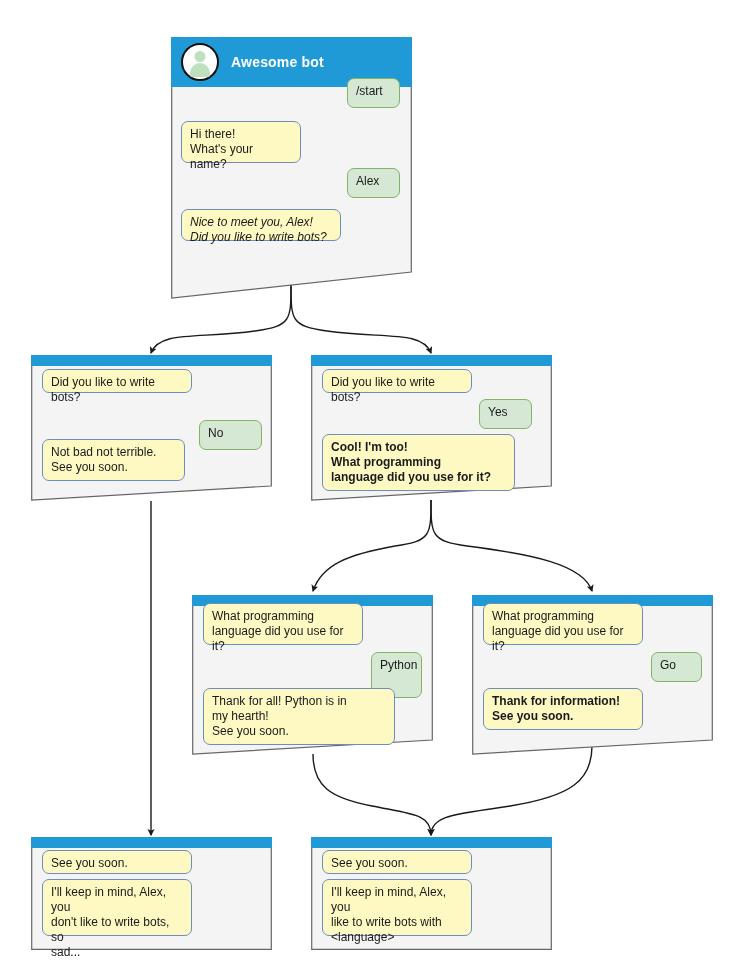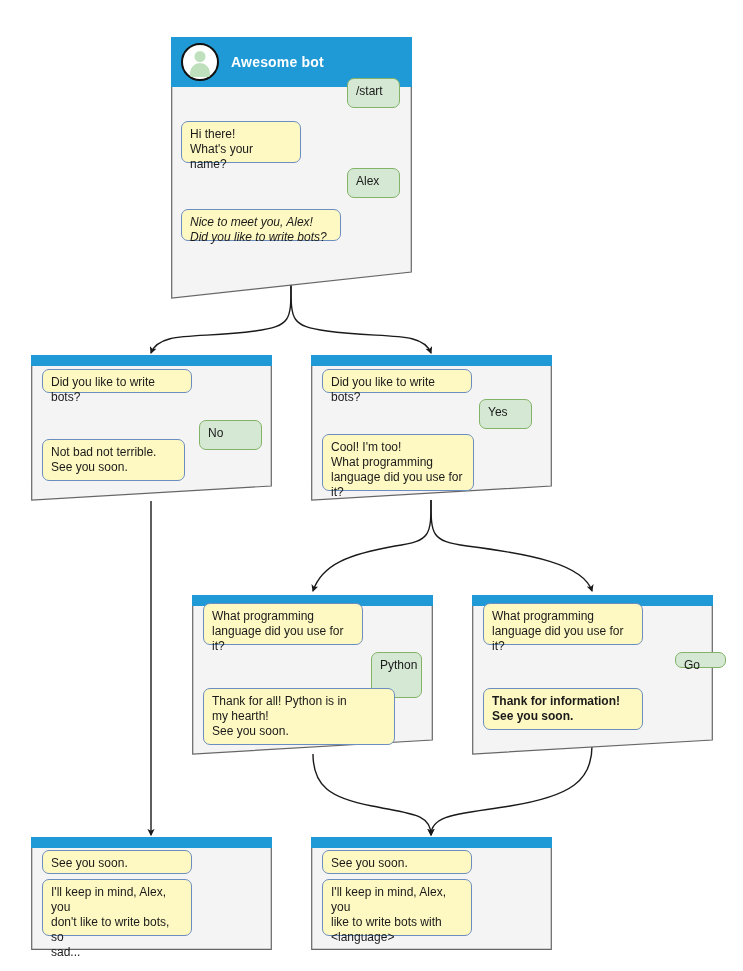--- a/index.html
+++ b/index.html
@@ -142,21 +142,21 @@
 
   <div class="node" style="left:311px;top:347px;width:241px;height:146px;">
     <svg class="shape" viewBox="0 0 241 146" preserveAspectRatio="none">
       <path d="M 0.7 0.7 L 240.3 0.7 L 240.3 131 L 0.7 145 Z" fill="#f4f4f4" stroke="#666666" stroke-width="1.2"></path>
     </svg>
     <div class="content">
       <div class="hdr-bar" style="height:11px;"></div>
       <div class="msgs">
         <div class="bubble bot" style="left:11px;top:14px;width:150px;height:24px;">Did you like to write bots?</div>
         <div class="bubble user" style="left:168px;top:44px;width:53px;height:30px;">Yes</div>
-        <div class="bubble bot" style="left:11px;top:79px;width:152px;height:57px;">Cool! I'm too!
+        <div class="bubble bot" style="left:11px;top:79px;width:193px;height:57px;font-weight:bold;">Cool! I'm too!
 What programming
 language did you use for it?</div>
       </div>
     </div>
   </div>
 
   <div class="node" style="left:192px;top:587px;width:241px;height:160px;">
     <svg class="shape" viewBox="0 0 241 160" preserveAspectRatio="none">
       <path d="M 0.7 0.7 L 240.3 0.7 L 240.3 145 L 0.7 159 Z" fill="#f4f4f4" stroke="#666666" stroke-width="1.2"></path>
     </svg>
@@ -175,21 +175,21 @@
 
   <div class="node" style="left:472px;top:587px;width:241px;height:160px;">
     <svg class="shape" viewBox="0 0 241 160" preserveAspectRatio="none">
       <path d="M 0.7 0.7 L 240.3 0.7 L 240.3 145 L 0.7 159 Z" fill="#f4f4f4" stroke="#666666" stroke-width="1.2"></path>
     </svg>
     <div class="content">
       <div class="hdr-bar" style="height:11px;"></div>
       <div class="msgs">
         <div class="bubble bot" style="left:11px;top:8px;width:160px;height:42px;">What programming
 language did you use for it?</div>
-        <div class="bubble user" style="left:179px;top:57px;width:51px;height:16px;margin-left:24px;">Go</div>
+        <div class="bubble user" style="left:179px;top:57px;width:51px;height:30px;">Go</div>
         <div class="bubble bot" style="left:11px;top:93px;width:160px;height:42px;font-weight:bold;">Thank for information!
 See you soon.</div>
       </div>
     </div>
   </div>
 
   <div class="node" style="left:31px;top:829px;width:241px;height:113px;">
     <svg class="shape" viewBox="0 0 241 113" preserveAspectRatio="none">
       <path d="M 0.7 0.7 L 240.3 0.7 L 240.3 112.3 L 0.7 112.3 Z" fill="#f4f4f4" stroke="#666666" stroke-width="1.2"></path>
     </svg>

